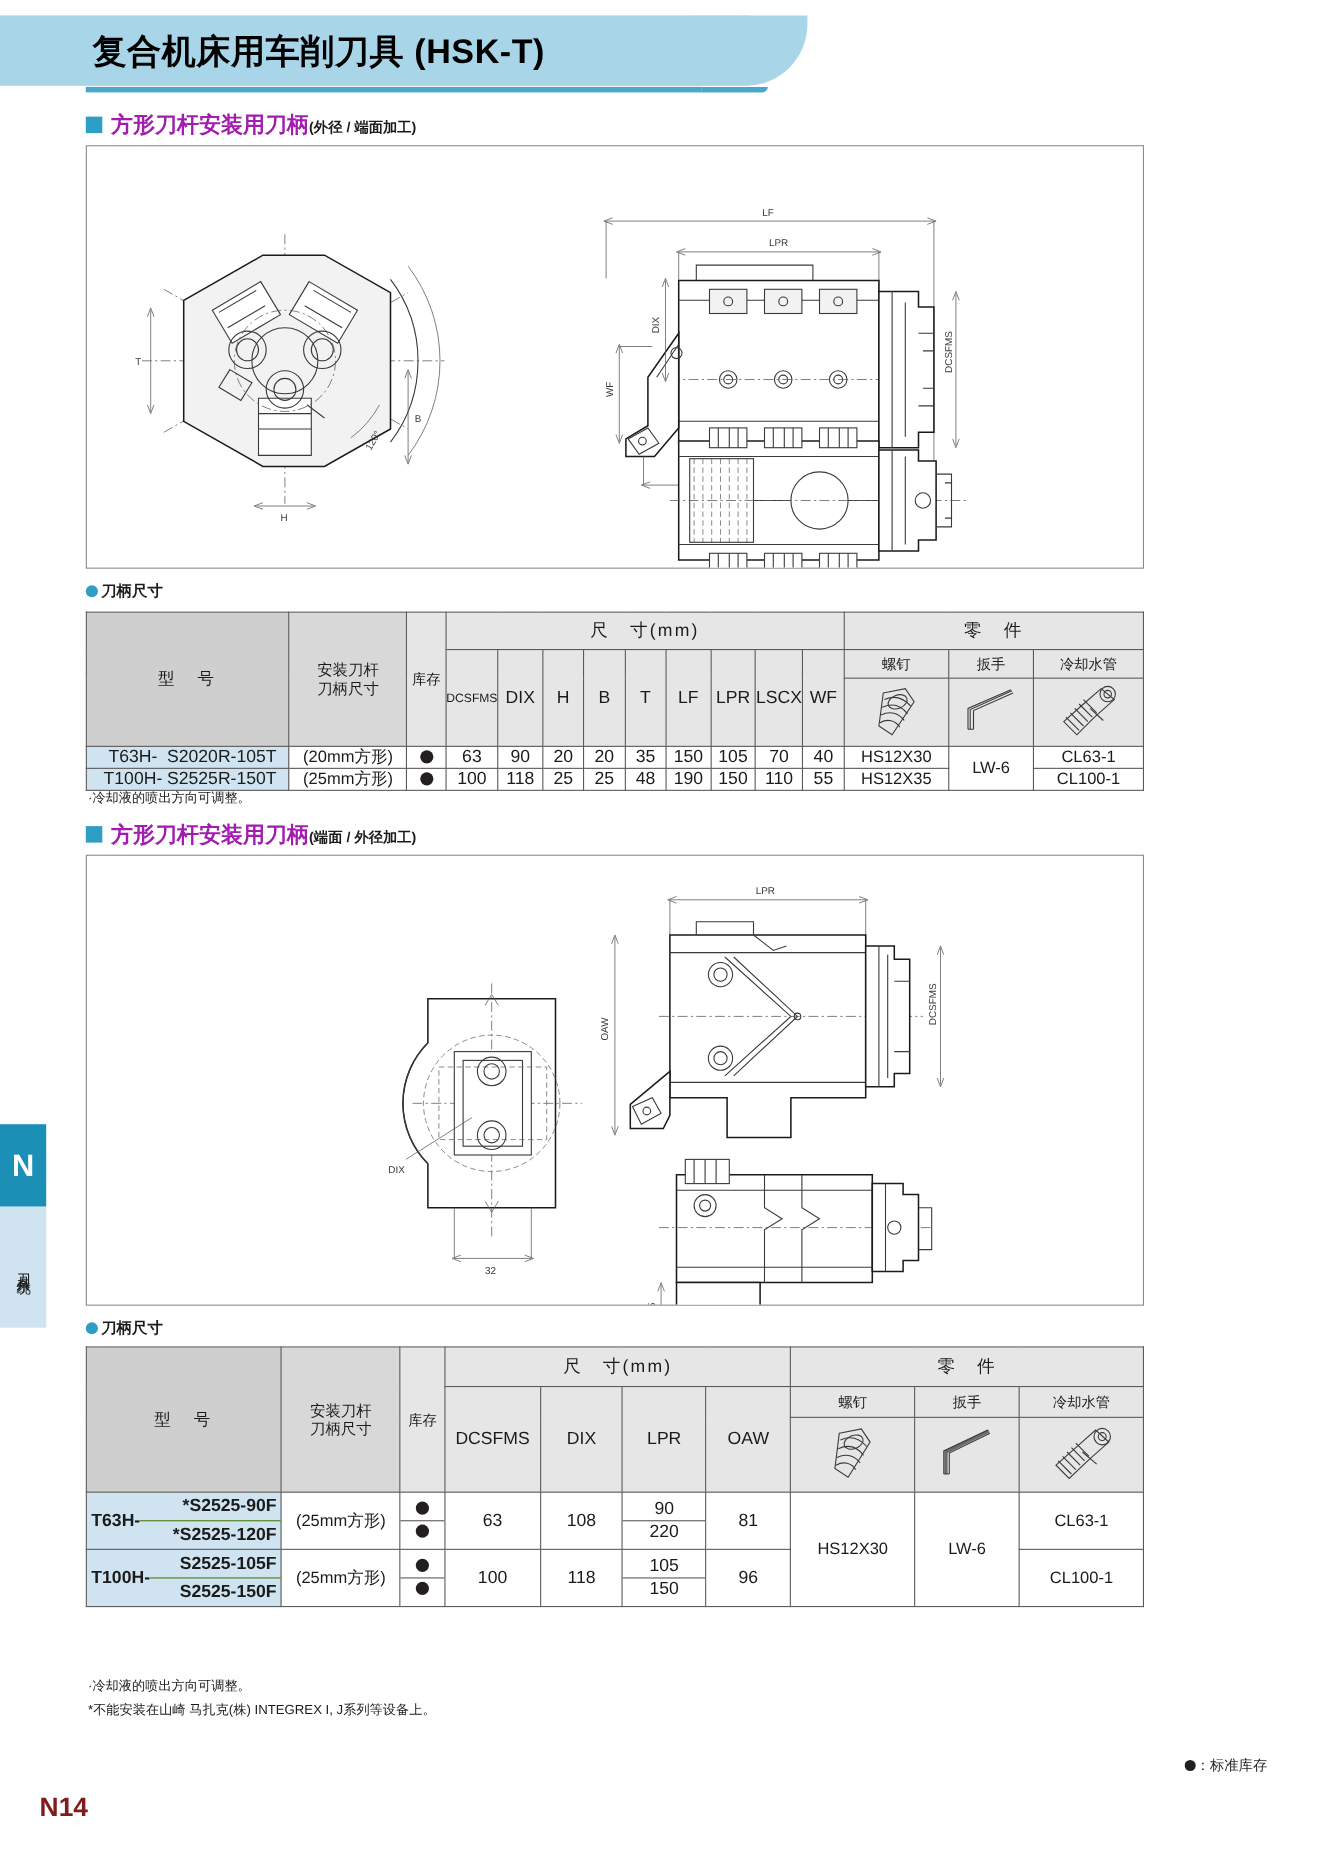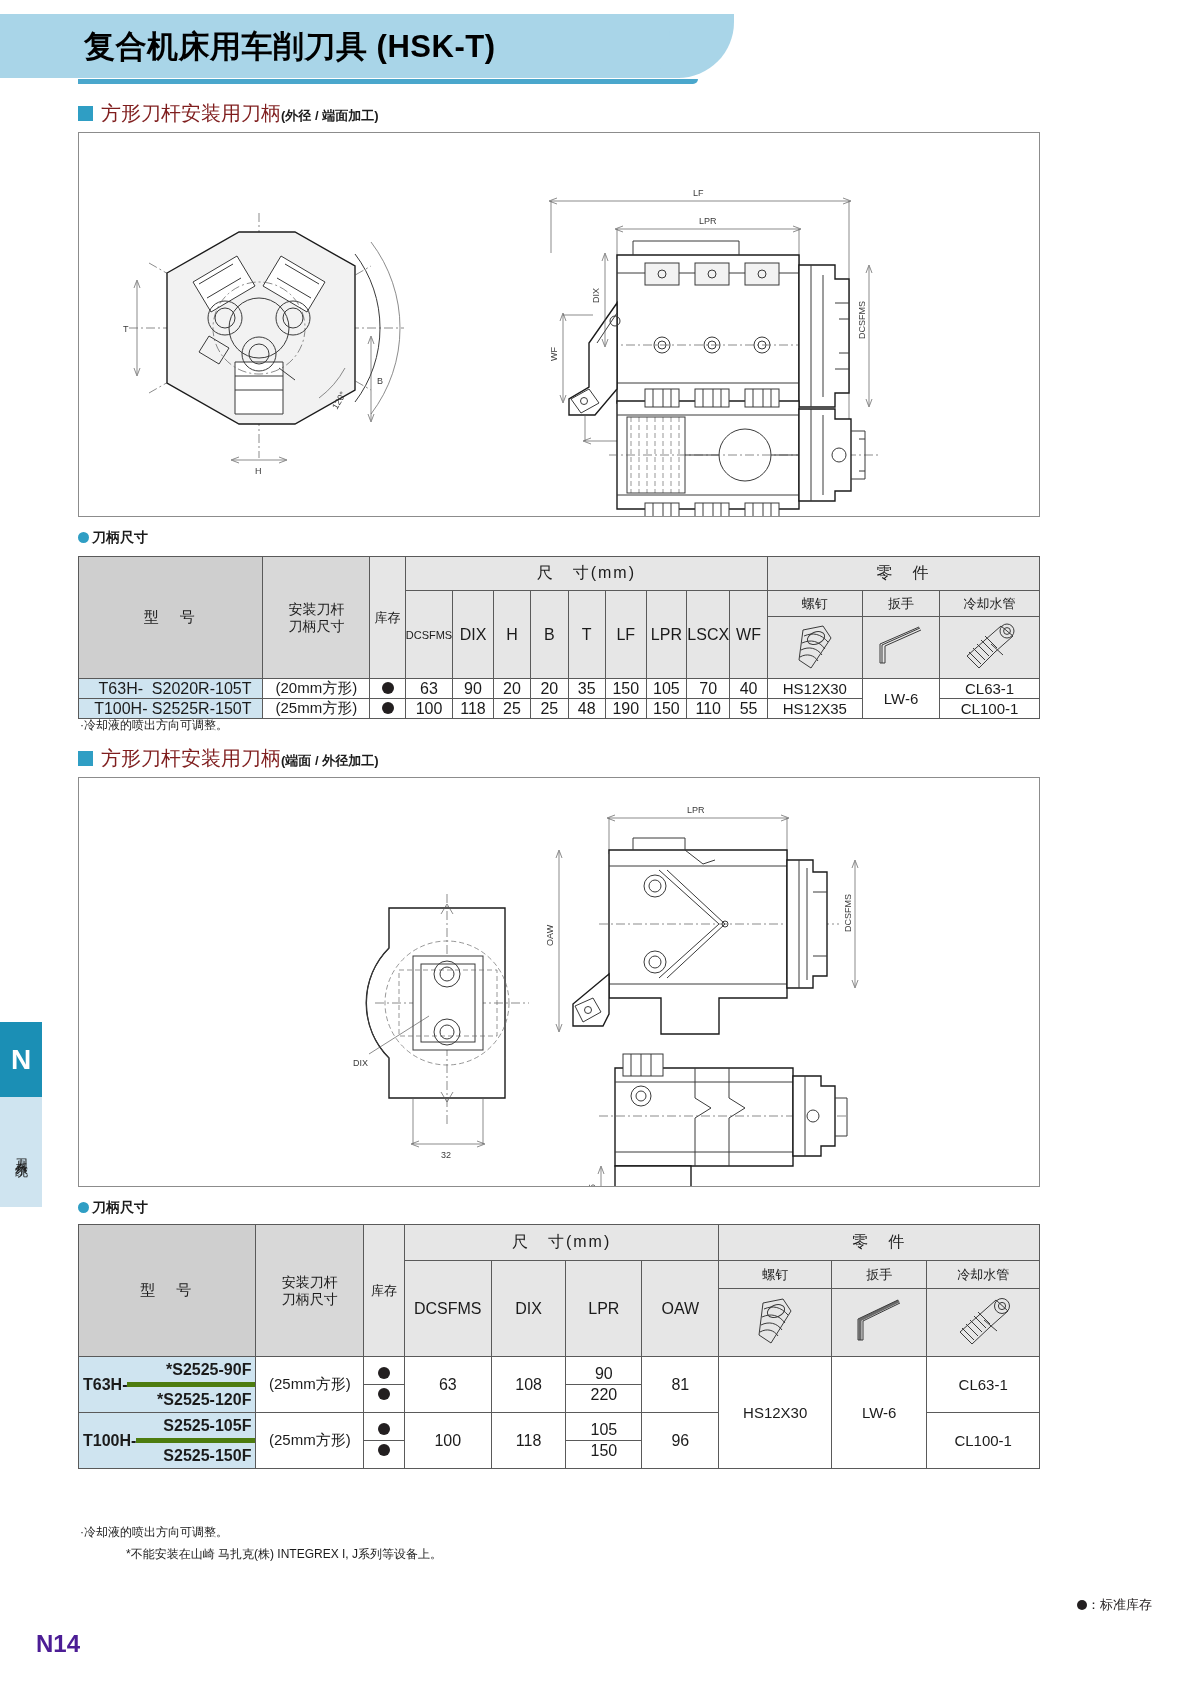--- a/index.html
+++ b/index.html
@@ -42,21 +42,21 @@
     font-size:31px; font-weight:bold; letter-spacing:0.5px;
     color:#000000; white-space:nowrap;
   }
 
   
   .sec-head{ position:absolute; white-space:nowrap; }
   .sec-head .sq{
     display:inline-block; width:15px; height:15px; background:#2f9ec4;
     margin-right:8px; vertical-align:-1px;
   }
-  .sec-head .t1{ font-size:20px; font-weight:normal; color:#7f1d1d; }
+  .sec-head .t1{ font-size:20px; font-weight:bold; color:#a21caf; }
   .sec-head .t2{ font-size:13px; font-weight:bold; color:#1b1b1b; }
 
   
   .figbox{
     position:absolute; border:1px solid #8c8c8c; background:#fff;
   }
   .figbox svg{ display:block; }
 
   
   .tcap{ position:absolute; white-space:nowrap; font-size:14px; font-weight:bold; color:#1b1b1b;}
@@ -107,21 +107,21 @@
 
   .modelstack{ width:100%; display:flex; }
   .modelstack .pre{
     display:flex; align-items:center; padding-left:4px; font-weight:bold;
     font-size:16px; white-space:nowrap;
   }
   .modelstack .rows{ flex:1; }
   .modelstack .rows div{
     line-height:25px; text-align:right; padding-right:4px; white-space:nowrap;
   }
-  .modelstack .rows div.top{ border-bottom:5px solid #4d7c0f; }
+  .modelstack .rows div.top{ border-bottom:1px solid #4d7c0f; }
 
   
   .note{ position:absolute; font-size:12px; color:#1b1b1b; white-space:nowrap; }
 
   
   .tab-letter{
     position:absolute; left:0; top:1022px; width:42px; height:75px;
     background:#1b8fb5; color:#fff; font-size:28px; font-weight:bold;
     display:flex; align-items:center; justify-content:center;
   }
@@ -132,21 +132,21 @@
   }
   .tab-body span{ writing-mode:vertical-rl; letter-spacing:2px; }
 
   .legend{
     position:absolute; right:48px; top:1596px; font-size:13px; white-space:nowrap;
   }
   .legend .dotmark{ width:10px; height:10px; vertical-align:-1px; }
 
   .pageno{
     position:absolute; left:36px; top:1630px;
-    font-size:24px; font-weight:bold; color:#4c1d95;
+    font-size:24px; font-weight:bold; color:#7f1d1d;
   }
 
   
   .ln{ stroke:#3a3a3a; stroke-width:1; fill:none; }
   .ln-th{ stroke:#1b1b1b; stroke-width:1.4; fill:none; }
   .dim{ stroke:#5a5a5a; stroke-width:0.7; fill:none; }
   .ctr{ stroke:#5a5a5a; stroke-width:0.7; fill:none; stroke-dasharray:9 3 2 3; }
   .hid{ stroke:#6a6a6a; stroke-width:0.7; fill:none; stroke-dasharray:5 3; }
   .lbl{ font-family:"Liberation Sans",sans-serif; font-size:9px; fill:#3a3a3a; }
   .fillw{ fill:#ffffff; }
@@ -706,21 +706,21 @@
           <div>150</div>
         </div>
       </td>
       <td class="num">96</td>
       <td class="part">CL100-1</td>
     </tr>
   </tbody>
 </table>
 
 <div class="note" style="left:80px; top:1524px;">·冷却液的喷出方向可调整。</div>
-<div class="note" style="left:80px; top:1546px;margin-left:46px;">*不能安装在山崎 马扎克(株) INTEGREX I, J系列等设备上。</div>
+<div class="note" style="left:80px; top:1546px;">*不能安装在山崎 马扎克(株) INTEGREX I, J系列等设备上。</div>
 
 <div class="tab-letter">N</div>
 <div class="tab-body">
     <span>刀具系统</span>
   </div>
 
 <div class="legend"><span class="dotmark"></span><span>：标准库存</span></div>
 <div class="pageno">N14</div>
 
 </body></html>

